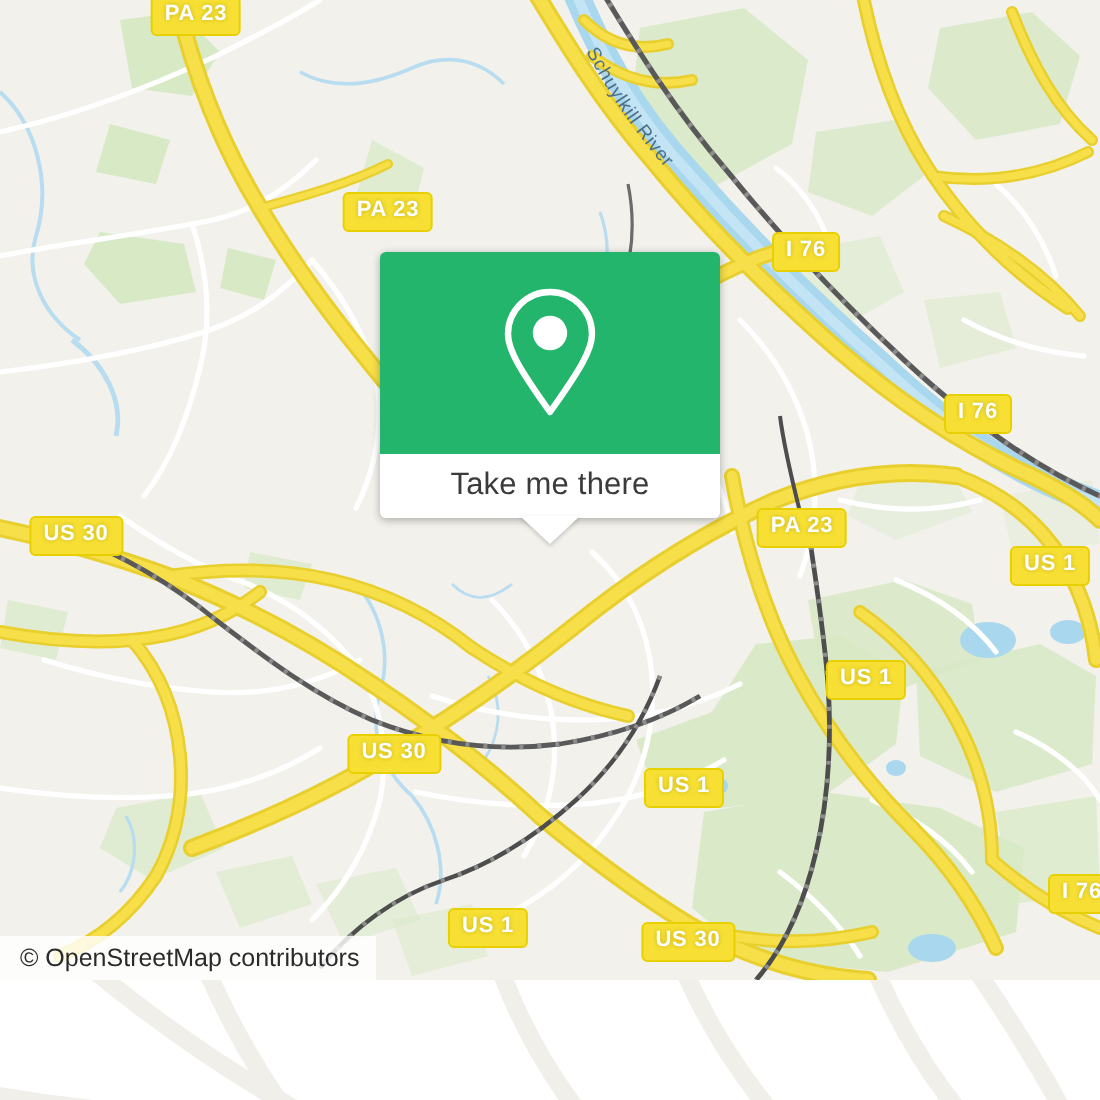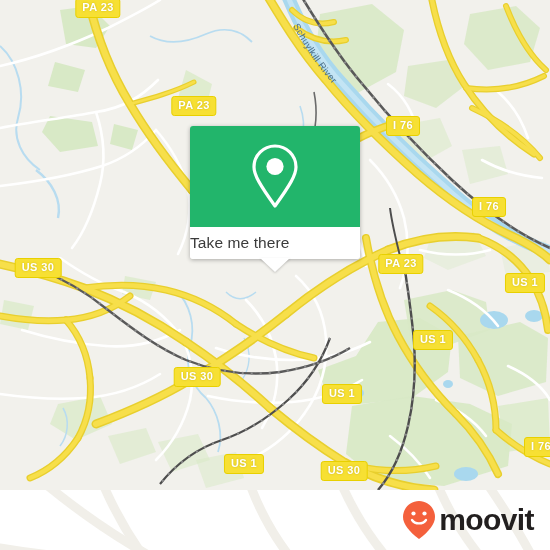--- a/index.html
+++ b/index.html
@@ -100,21 +100,21 @@
   }
   #callout-bottom {
     position: absolute;
     left: 0; top: 101px;
     width: 100%;
     height: 32px;
     background: #ffffff;
     border-radius: 0 0 3px 3px;
     display: flex;
     align-items: center;
-    justify-content: flex-start;
+    justify-content: center;
   }
   #callout-label {
     color: #3b3b3b;
     font-size: 15.5px;
     font-family: "Liberation Sans", sans-serif;
     letter-spacing: 0.1px;
   }
   #callout-tail {
     position: absolute;
     left: 50%;
@@ -401,20 +401,21 @@
         <div class="shield" style="left: 401px; top: 264px;">PA 23</div>
         <div class="shield" style="left: 525px; top: 283px;">US 1</div>
         <div class="shield" style="left: 433px; top: 340px;">US 1</div>
         <div class="shield" style="left: 197px; top: 377px;">US 30</div>
         <div class="shield" style="left: 342px; top: 394px;">US 1</div>
         <div class="shield" style="left: 244px; top: 464px;">US 1</div>
         <div class="shield" style="left: 344px; top: 471px;">US 30</div>
         <div class="shield" style="left: 541px; top: 447px;">I 76</div>
       </div>
 
+    <div id="attribution">© OpenStreetMap contributors</div>
 
     <div id="callout">
       <div id="callout-top">
         <svg width="56" height="70" viewBox="0 0 56 70">
           <path d="M28 4 C16.4 4 7 13.4 7 25 C7 33 13 43 28 64
                    C43 43 49 33 49 25 C49 13.4 39.6 4 28 4 Z" fill="none" stroke="#ffffff" stroke-width="3.2" stroke-linejoin="round"></path>
           <circle cx="28" cy="24.5" r="8.6" fill="#ffffff"></circle>
         </svg>
       </div>
       <div id="callout-bottom">
@@ -434,24 +435,14 @@
         <path d="M294,110 C322,142 358,166 398,180"></path>
         <path d="M332,8 C346,48 368,86 398,118"></path>
         <path d="M398,118 C430,150 470,172 514,184"></path>
         <path d="M430,14 C444,52 464,88 492,118"></path>
         <path d="M0,96 C46,104 96,108 148,106"></path>
         <path d="M486,30 C508,62 528,94 544,128"></path>
       </g>
     </svg>
 
 
-    <div id="brand">
-      <svg id="brand-mark" width="34" height="40" viewBox="0 0 34 40">
-        <path d="M17 1 C8.2 1 1 8.2 1 17 C1 24 7 31.5 17 39
-                 C27 31.5 33 24 33 17 C33 8.2 25.8 1 17 1 Z" fill="#f4603c"></path>
-        <circle cx="11.5" cy="13.5" r="2.1" fill="#ffffff"></circle>
-        <circle cx="22.5" cy="13.5" r="2.1" fill="#ffffff"></circle>
-        <path d="M10 20 C13 24.5 21 24.5 24 20" fill="none" stroke="#ffffff" stroke-width="2.3" stroke-linecap="round"></path>
-      </svg>
-      <span id="brand-name">moovit</span>
-    </div>
   </div>
 </div>
 
 </body></html>

